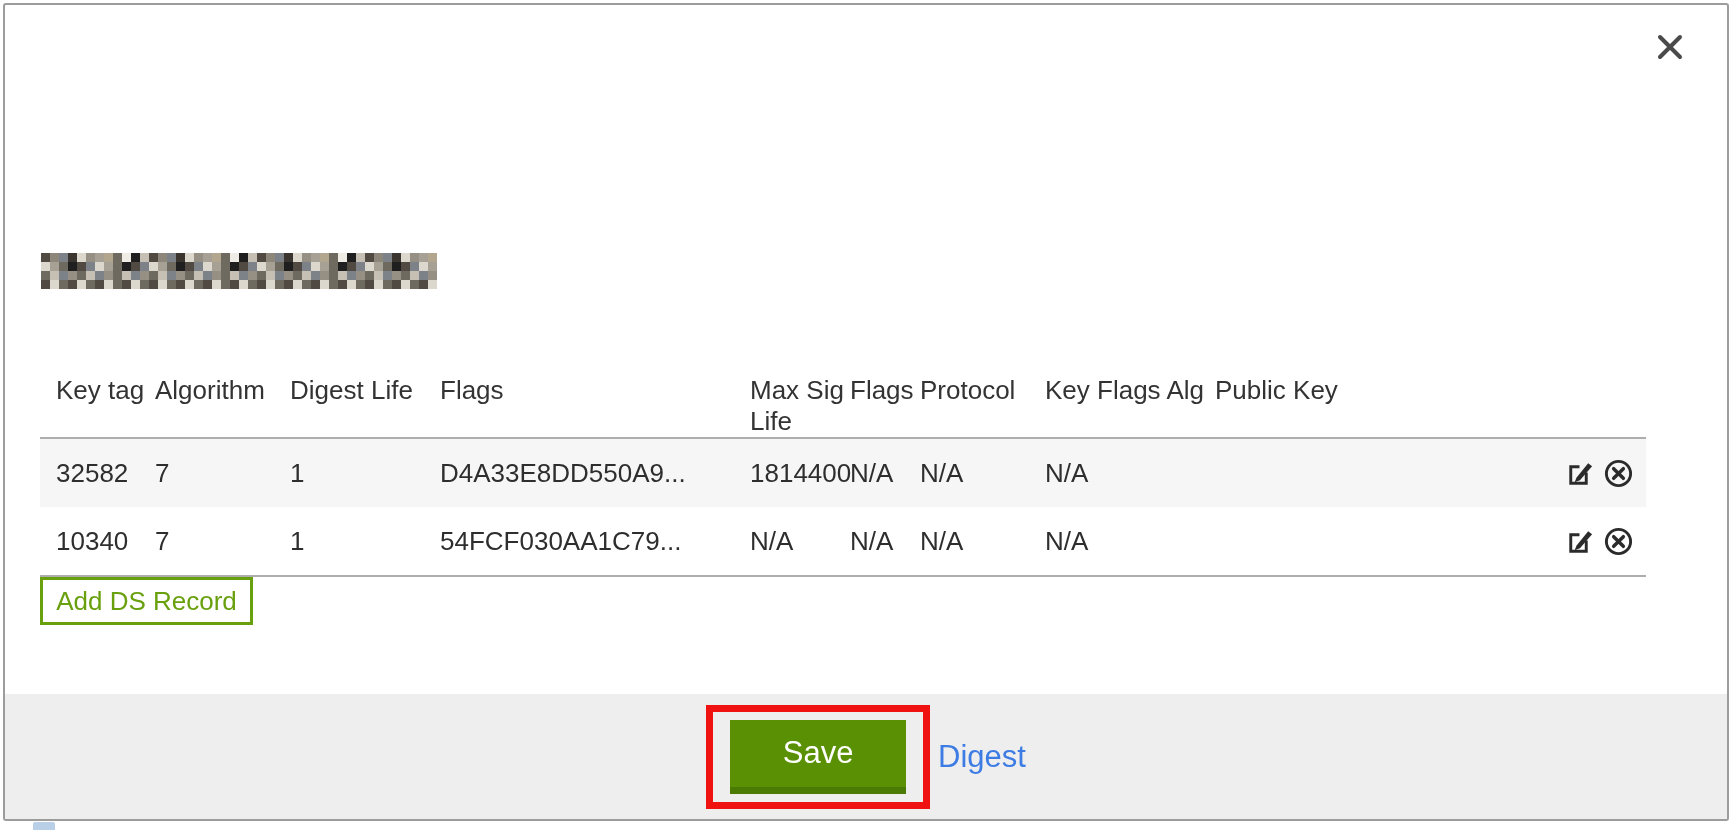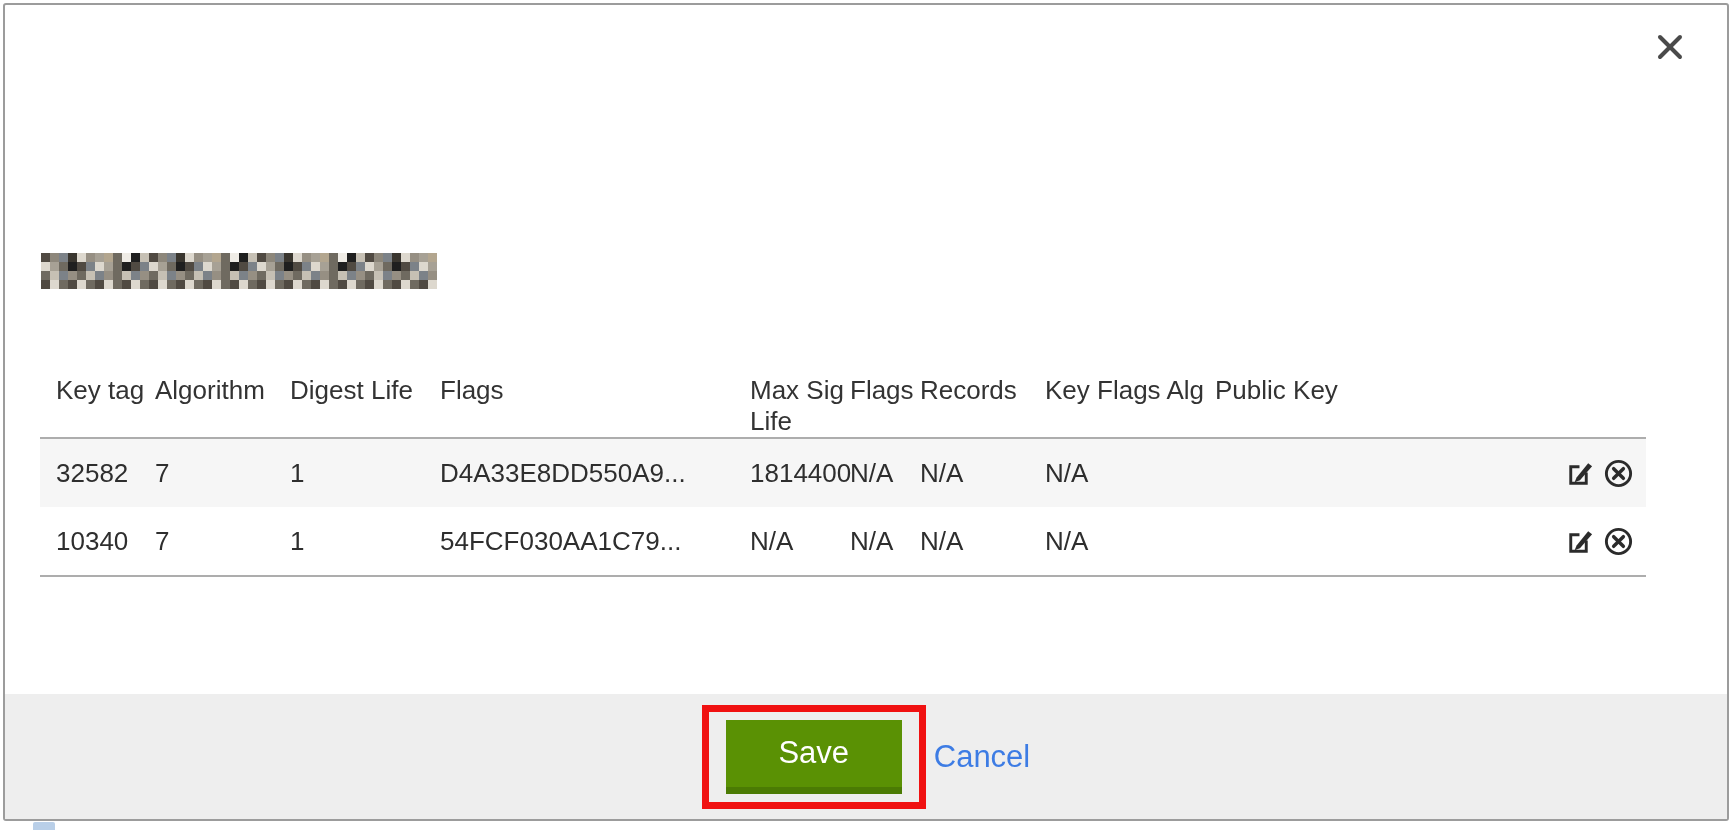--- a/index.html
+++ b/index.html
@@ -288,21 +288,21 @@
         <col style="width:181px">
       </colgroup>
       <thead>
         <tr>
           <th>Key tag</th>
           <th>Algorithm</th>
           <th>Digest Life</th>
           <th>Flags</th>
           <th>Max Sig Life</th>
           <th>Flags</th>
-          <th>Records</th>
+          <th>Protocol</th>
           <th>Key Flags Alg</th>
           <th>Public Key</th>
           <th></th>
         </tr>
       </thead>
       <tbody>
         <tr>
           <td>32582</td>
           <td>7</td>
           <td>1</td>
@@ -350,24 +350,25 @@
                 <circle cx="16" cy="16" r="12.5" fill="none" stroke="#2b2b2b" stroke-width="3"></circle>
                 <line x1="11" y1="11" x2="21" y2="21" stroke="#2b2b2b" stroke-width="3.6" stroke-linecap="round"></line>
                 <line x1="21" y1="11" x2="11" y2="21" stroke="#2b2b2b" stroke-width="3.6" stroke-linecap="round"></line>
               </svg>
             </button>
           </td>
         </tr>
       </tbody>
     </table>
 
+    <button class="add-btn">Add DS Record</button>
 
     <div class="footer">
       <div class="annotation-box">
         <button class="save-btn">Save</button>
       </div>
-      <a class="cancel-link">Cancel</a>
+      <a class="cancel-link">Digest</a>
     </div>
 
   </div>
 
   <div class="bg-sliver"></div>
 </div>
 
 </body></html>

